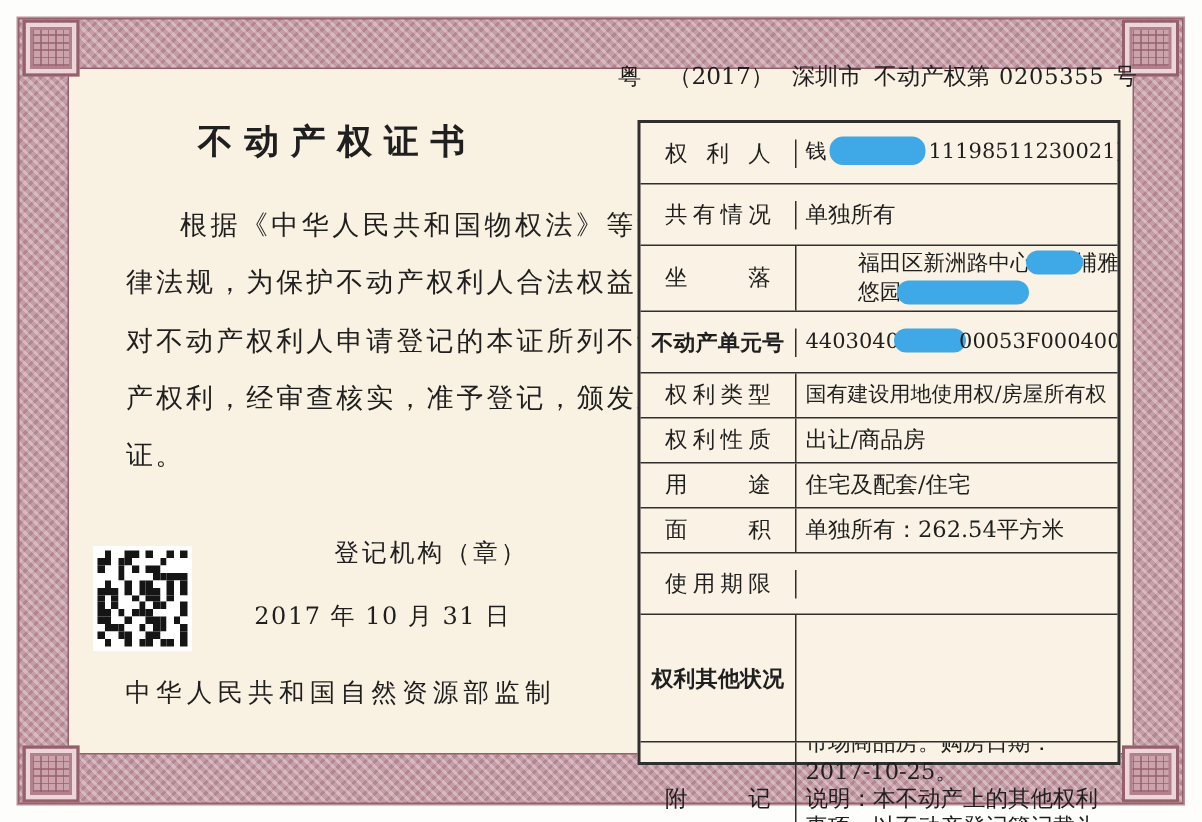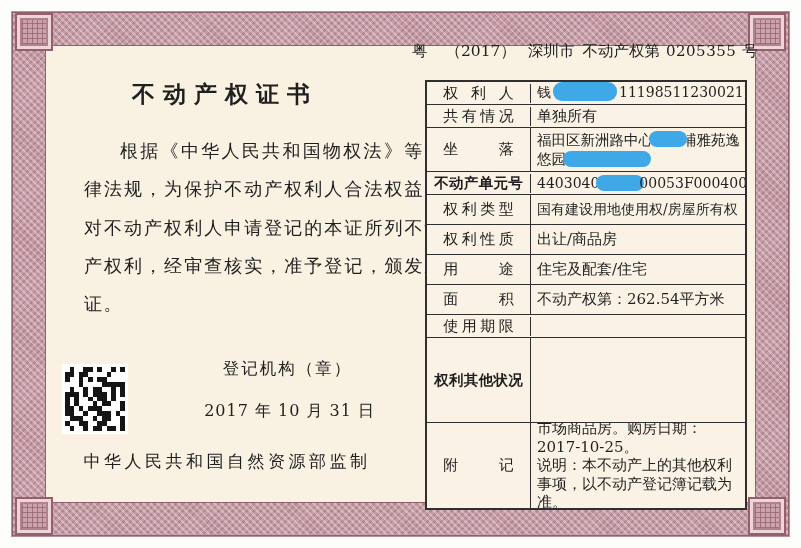--- a/index.html
+++ b/index.html
@@ -36,38 +36,38 @@
   
   .title{position:absolute;top:79px;left:60px;width:330px;text-align:center;
          font-size:23px;font-weight:600;letter-spacing:8px;font-family:Liberation Serif, serif;}
   .statement{position:absolute;top:132px;left:47px;width:360px;font-size:18px;
          line-height:2.13;letter-spacing:1.5px;text-indent:2em;text-align:justify;padding-left:37px;}
   .qr{position:absolute;top:364px;left:62px;width:66px;height:70px;background:#ffffff;
       padding:3px;display:grid;grid-template-columns:repeat(13,1fr);grid-auto-rows:1fr;box-sizing:border-box;}
   .qr i{display:block;background:#ffffff;} .qr i.b{background:#151515;}
   .registry{position:absolute;top:358px;left:200px;width:175px;text-align:center;
             font-size:16.5px;letter-spacing:2px;}
-  .issue-date{position:absolute;top:401px;left:135px;width:240px;text-align:right;
+  .issue-date{position:absolute;top:401px;left:135px;width:240px;text-align:center;
             font-size:16px;letter-spacing:1px;}
   .issuer{position:absolute;top:450px;left:62px;width:330px;text-align:center;
             font-size:17px;letter-spacing:3.5px;}
 
   
   .cert-table{position:absolute;top:80px;left:425px;width:322px;height:430px;
       border:2px solid #2f2f2f;box-sizing:border-box;display:flex;flex-direction:column;
       background:#faf3e5;}
   .t-row{display:flex;border-bottom:1px solid #2f2f2f;box-sizing:border-box;flex:0 0 auto;}
   .t-row:last-child{border-bottom:none;flex:1 1 auto;}
   .t-label{width:104px;flex:0 0 104px;border-right:1px solid #2f2f2f;display:flex;
       align-items:center;justify-content:center;box-sizing:border-box;font-size:15px;}
   .lbl{display:inline-block;text-align:justify;text-align-last:justify;}
   .lbl-s{width:4.7em;} .lbl-l{width:6.1em;font-size:14.5px;font-weight:bold;}
   .t-value{flex:1;padding:2px 3px 2px 6px;display:flex;flex-direction:column;justify-content:center;
       font-size:15px;position:relative;overflow:hidden;box-sizing:border-box;}
-  .h27{height:23px;align-items:center;} .h44{height:44px;} .h30{height:30px;} .h85{height:85px;} .h75{height:75px;}
+  .h27{height:41px;align-items:center;} .h44{height:44px;gap:35px;} .h30{height:30px;} .h85{height:85px;} .h75{height:75px;}
   .v-line{display:block;line-height:19px;white-space:nowrap;}
   .fs14{font-size:14px;} .fs145{font-size:14.5px;}
   .small-lines{font-size:13px;line-height:14.5px;white-space:pre-line;letter-spacing:0;}
   .remark-lines{font-size:15px;line-height:18.5px;white-space:pre-line;}
 
   
   .redact{display:inline-block;background:#3fa8e6;border-radius:9px;vertical-align:middle;}
   .r-holder{width:64px;height:19px;margin:0 2px 3px 2px;}
   .r-unit{width:48px;height:16px;margin:0 -5px 2px -3px;}
   .r-abs{position:absolute;background:#3fa8e6;border-radius:9px;}
@@ -342,21 +342,21 @@
       <div class="t-value">
           <span class="v-line">住宅及配套/住宅</span>
         </div>
     </div>
 
     <div class="t-row h30">
       <div class="t-label">
           <span class="lbl lbl-s">面积</span>
         </div>
       <div class="t-value">
-          <span class="v-line">不动产权第：262.54平方米</span>
+          <span class="v-line">单独所有：262.54平方米</span>
         </div>
     </div>
 
     <div class="t-row h27">
       <div class="t-label">
           <span class="lbl lbl-s">使用期限</span>
         </div>
       <div class="t-value">
           <span class="v-line"></span>
         </div>

